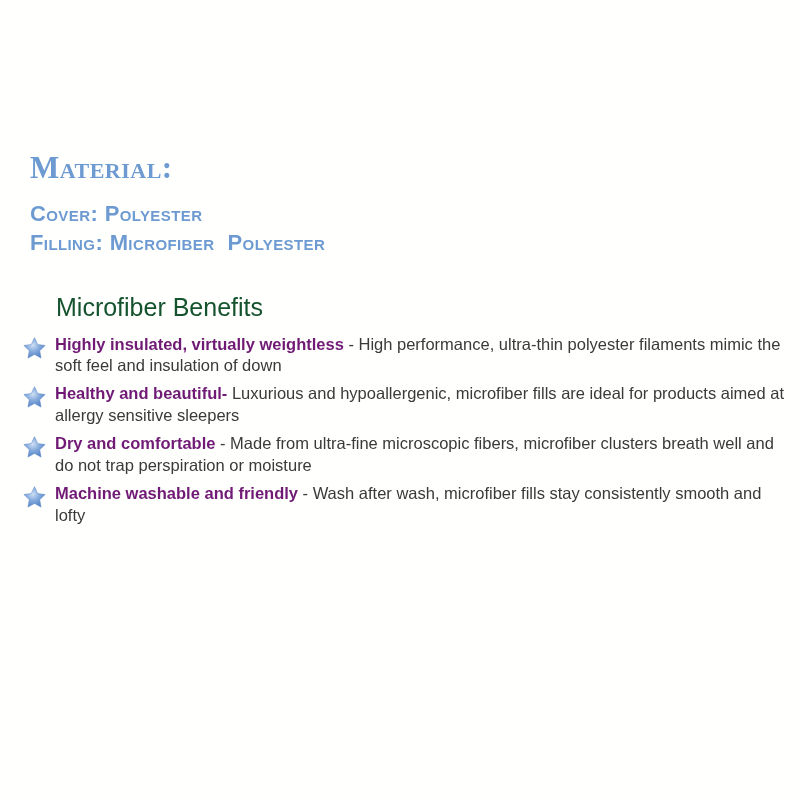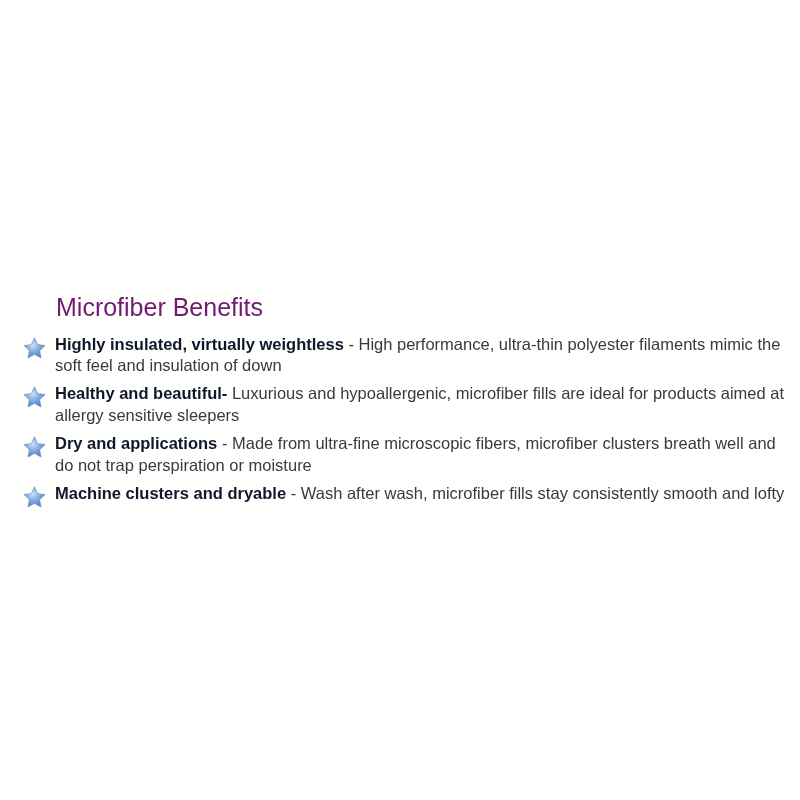--- a/index.html
+++ b/index.html
@@ -59,21 +59,21 @@
     left: 22px;
     top: 294px;
     width: 772px;
   }
 
   .benefits-heading {
     font-family: "Liberation Sans", sans-serif;
     font-weight: 400;
     font-size: 25px;
     line-height: 1.1;
-    color: #701a75;
+    color: #14532d;
     margin: 0 0 12px 34px;
     white-space: pre;
   }
 
   .benefits-list {
     list-style: none;
     margin: 0;
     padding: 0;
   }
 
@@ -91,33 +91,38 @@
     position: absolute;
     left: 0;
     top: 2px;
     width: 25px;
     height: 25px;
     display: block;
   }
 
   .benefit-lead {
     font-weight: 700;
-    color: #0f172a;
+    color: #701a75;
   }
 
   .benefit-desc {
     font-weight: 400;
     color: #3a3a3a;
   }
 </style>
 </head>
 <body>
 
 <div class="page">
 
+  <div class="material-block">
+    <div class="material-title">Material:</div>
+    <div class="material-line">Cover: Polyester</div>
+    <div class="material-line">Filling: Microfiber  Polyester</div>
+  </div>
 
   <div class="benefits-block">
     <div class="benefits-heading">Microfiber Benefits</div>
 
     <ul class="benefits-list">
 
       <li class="benefit-item">
         <span class="star-icon">
           <svg viewBox="0 0 24 24" width="25" height="25">
             <defs>
@@ -141,30 +146,30 @@
         </span>
         <span class="benefit-lead">Healthy and beautiful-</span><span class="benefit-desc"> Luxurious and hypoallergenic, microfiber fills are ideal for products aimed at allergy sensitive sleepers</span>
       </li>
 
       <li class="benefit-item">
         <span class="star-icon">
           <svg viewBox="0 0 24 24" width="25" height="25">
             <path fill="url(#sg0)" stroke="#5b88c9" stroke-width="0.5" d="M12 1.6l3.1 6.6 7.1 0.9-5.2 5 1.3 7.1L12 17.7 5.7 21.2 7 14.1 1.8 9.1l7.1-0.9z"></path>
           </svg>
         </span>
-        <span class="benefit-lead">Dry and applications</span><span class="benefit-desc"> - Made from ultra-fine microscopic fibers, microfiber clusters breath well and do not trap perspiration or moisture</span>
+        <span class="benefit-lead">Dry and comfortable</span><span class="benefit-desc"> - Made from ultra-fine microscopic fibers, microfiber clusters breath well and do not trap perspiration or moisture</span>
       </li>
 
       <li class="benefit-item">
         <span class="star-icon">
           <svg viewBox="0 0 24 24" width="25" height="25">
             <path fill="url(#sg0)" stroke="#5b88c9" stroke-width="0.5" d="M12 1.6l3.1 6.6 7.1 0.9-5.2 5 1.3 7.1L12 17.7 5.7 21.2 7 14.1 1.8 9.1l7.1-0.9z"></path>
           </svg>
         </span>
-        <span class="benefit-lead">Machine clusters and dryable</span><span class="benefit-desc"> - Wash after wash, microfiber fills stay consistently smooth and lofty</span>
+        <span class="benefit-lead">Machine washable and friendly</span><span class="benefit-desc"> - Wash after wash, microfiber fills stay consistently smooth and lofty</span>
       </li>
 
 
 
     </ul>
   </div>
 
 </div>
 
 </body></html>

